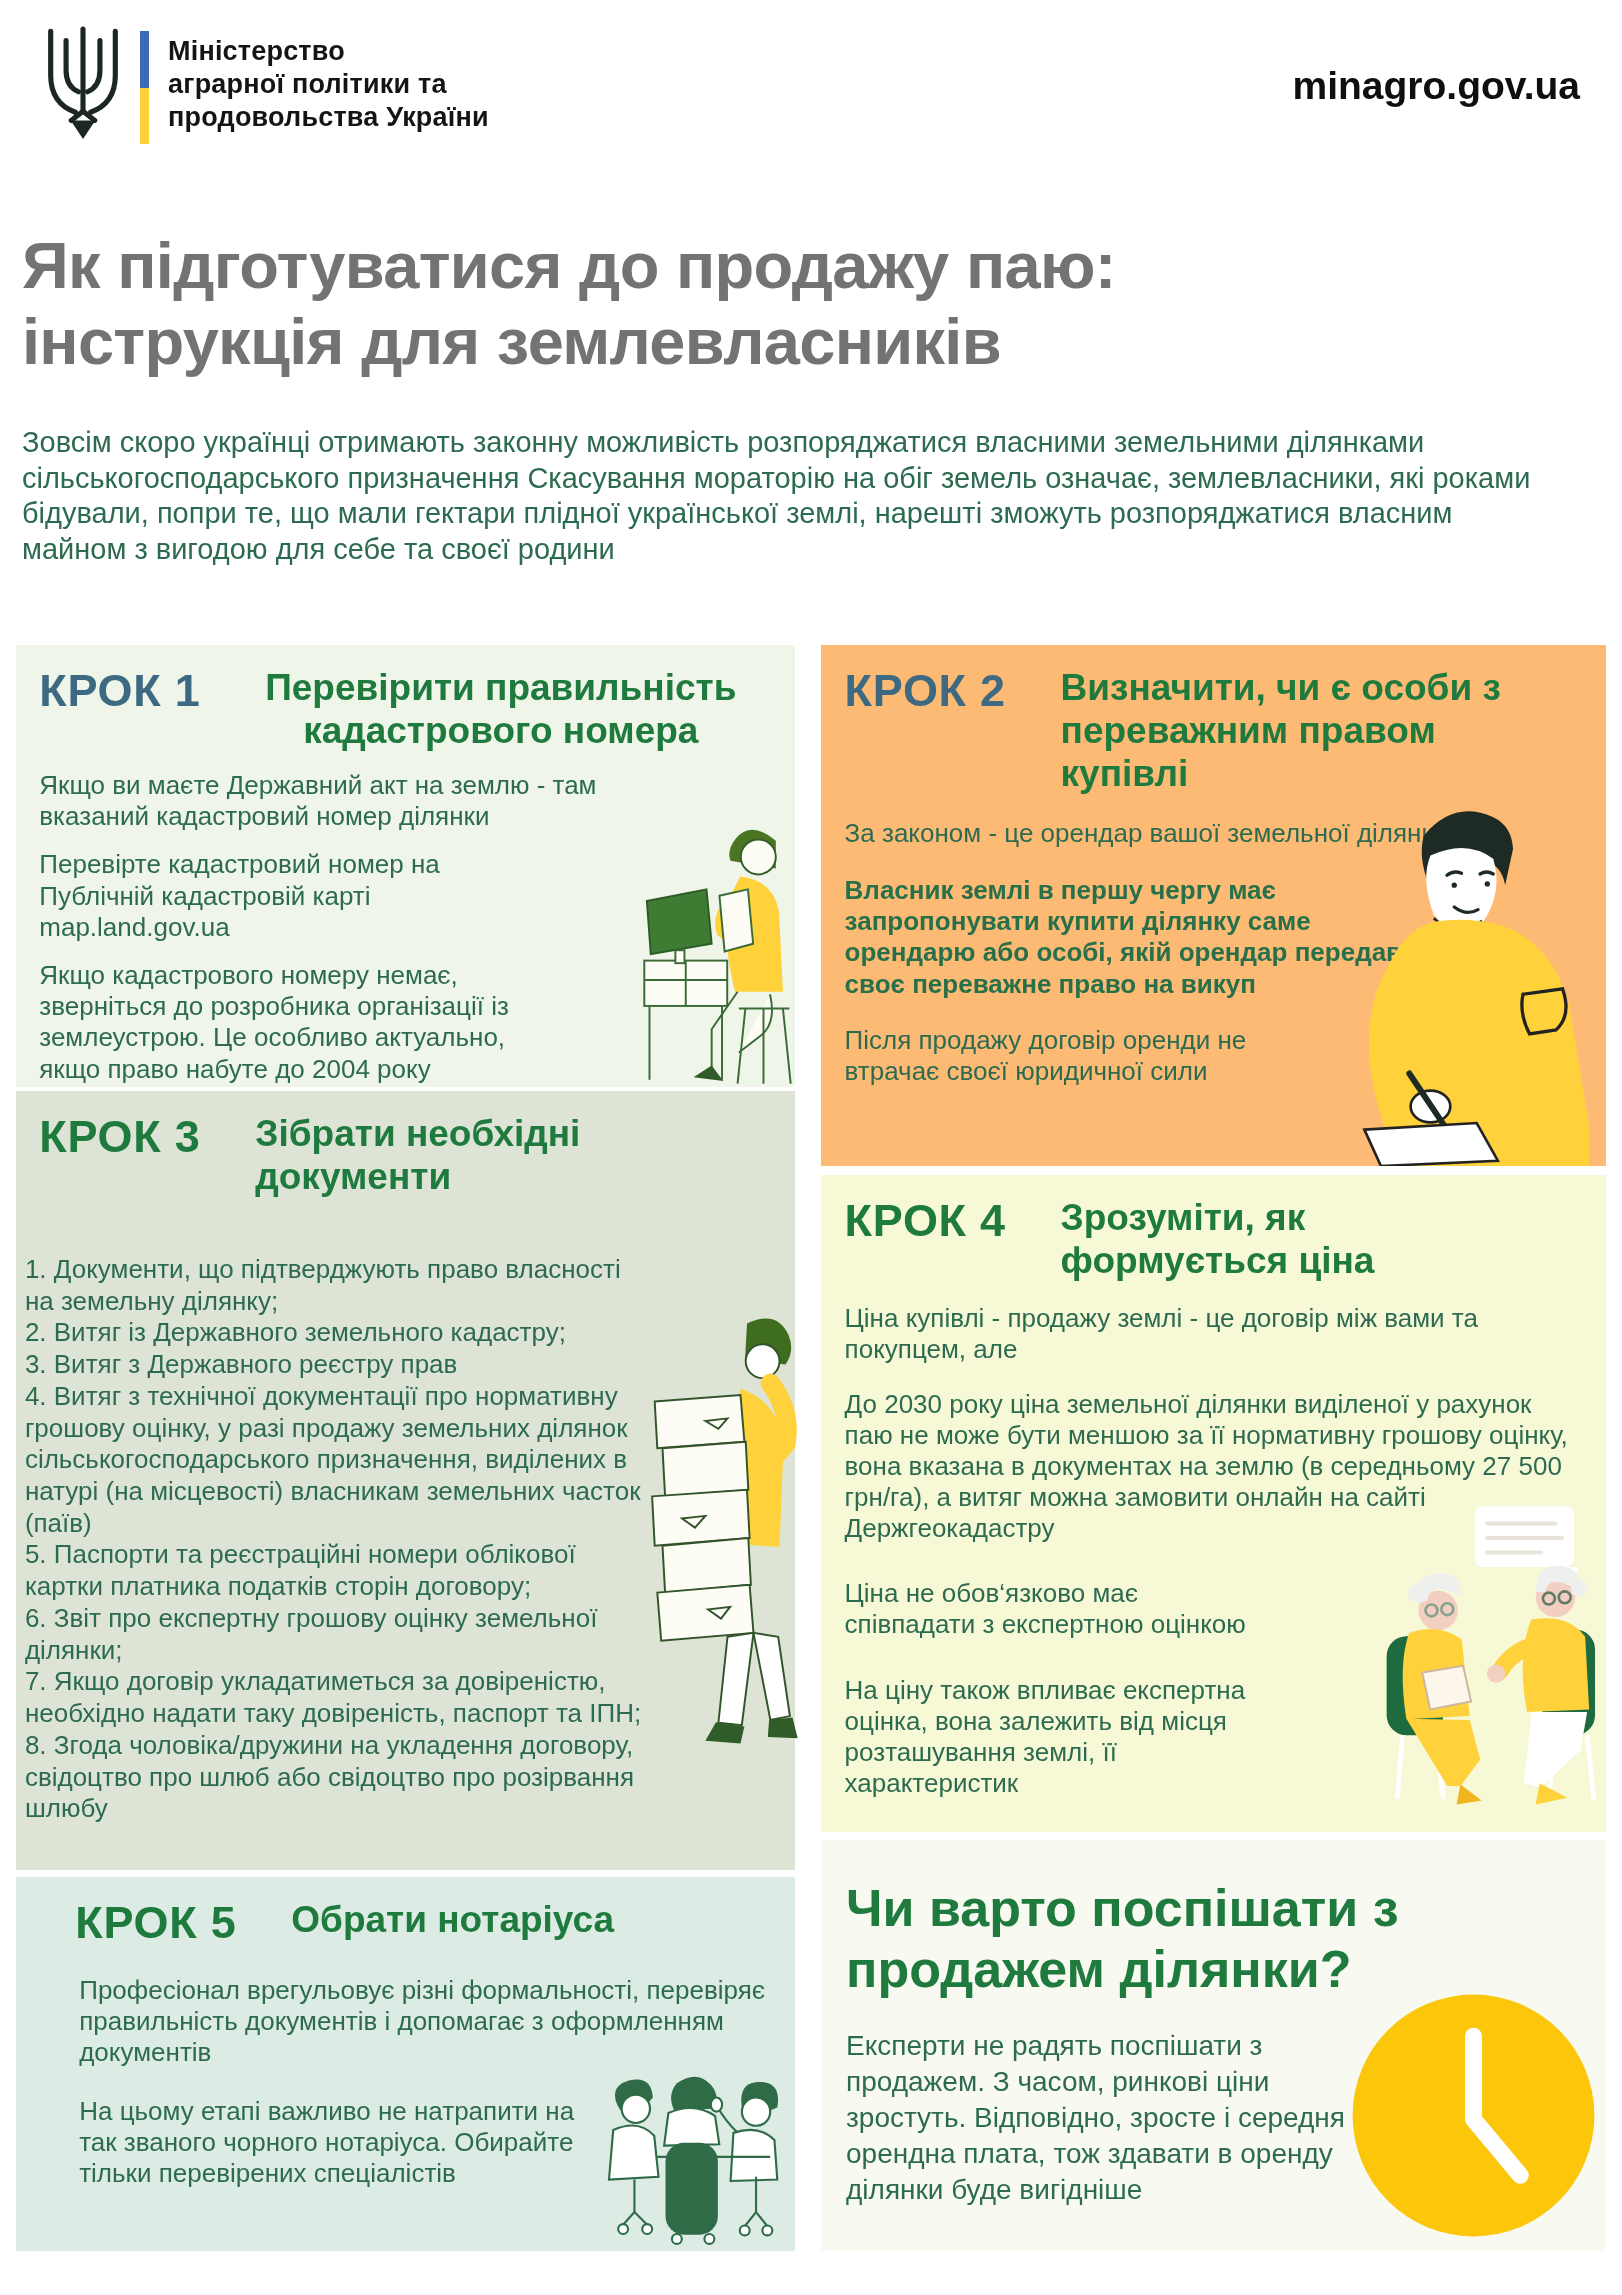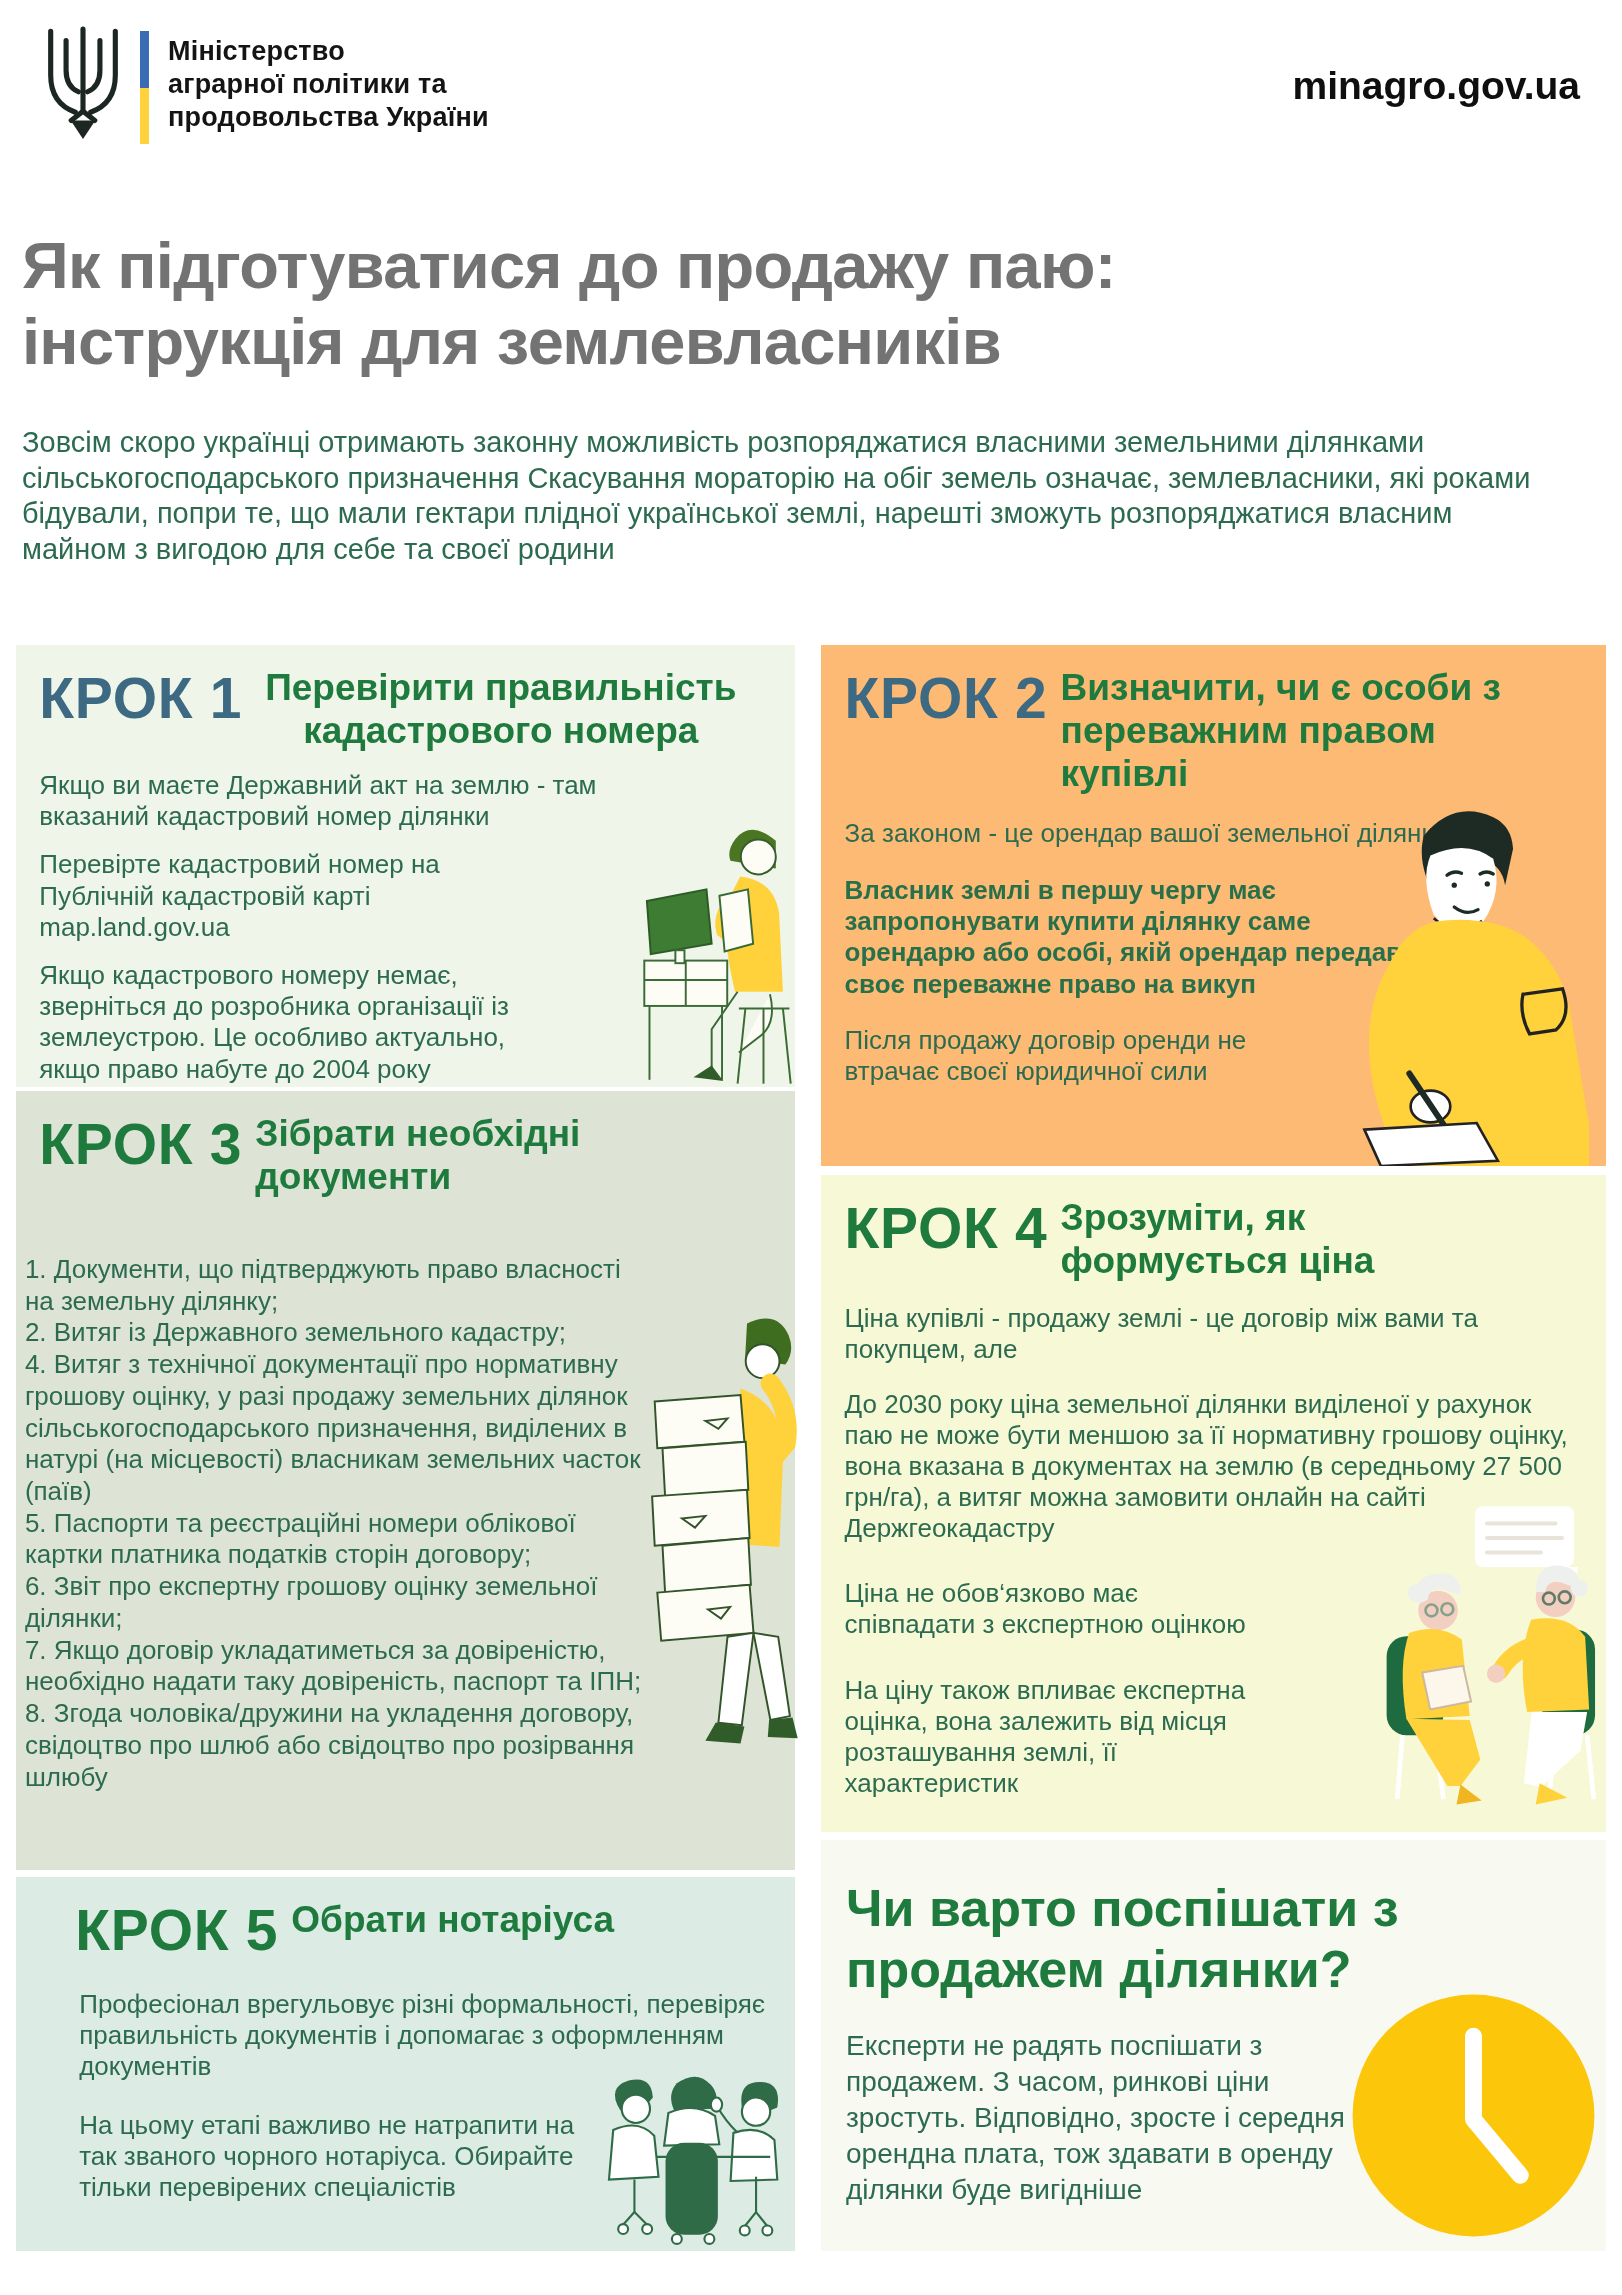--- a/index.html
+++ b/index.html
@@ -18,21 +18,21 @@
 
   
   .main-title{position:absolute;left:22px;top:228px;width:1381px;margin:0;
               font-size:65px;line-height:1.17;font-weight:700;color:#737373;letter-spacing:-0.7px;}
   .intro{position:absolute;left:22px;top:425px;width:1525px;margin:0;
          font-size:29px;line-height:1.23;color:#2d6b50;}
 
   
   .card{position:absolute;box-sizing:border-box;}
   .step-head{display:flex;align-items:flex-start;padding:19.6px 0 0 23.6px;}
-  .step-label{flex:none;width:216px;font-size:57px;font-weight:700;color:#3d6a82;letter-spacing:0.7px;}
+  .step-label{flex:none;width:216px;font-size:45px;font-weight:700;color:#3d6a82;letter-spacing:0.7px;}
   .label-green{color:#1f7a3e;}
   .step-title{margin:2.6px 0 0 0;font-size:37px;line-height:1.16;font-weight:700;color:#1f7a3e;}
   .body{font-size:26px;line-height:1.2;color:#2d6b50;margin:0 0 0 23.6px;}
   .bold{font-weight:700;color:#27704a;}
   .illu{position:absolute;}
 
   .step1{left:15.7px;top:645px;width:779px;height:442px;background:#eff5e8;}
   .step1 .step-title{width:491px;text-align:center;}
   .step1 .p1{margin-top:17px;width:615px;}
   .step1 .p2{margin-top:17px;width:458px;}
@@ -169,20 +169,21 @@
   </section>
 
   <section class="card step3">
     <div class="step-head">
       <span class="step-label label-green">КРОК 3</span>
       <h2 class="step-title">Зібрати необхідні документи</h2>
     </div>
     <div class="list">
       <div class="item">1. Документи, що підтверджують право власності на земельну ділянку;</div>
       <div class="item">2. Витяг із Державного земельного кадастру;</div>
+      <div class="item">3. Витяг з Державного реєстру прав</div>
       <div class="item">4. Витяг з технічної документації про нормативну грошову оцінку, у разі продажу земельних ділянок сільськогосподарського призначення, виділених в натурі (на місцевості) власникам земельних часток (паїв)</div>
       <div class="item">5. Паспорти та реєстраційні номери облікової картки платника податків сторін договору;</div>
       <div class="item">6. Звіт про експертну грошову оцінку земельної ділянки;</div>
       <div class="item">7. Якщо договір укладатиметься за довіреністю, необхідно надати таку довіреність, паспорт та ІПН;</div>
       <div class="item">8. Згода чоловіка/дружини на укладення договору, свідоцтво про шлюб або свідоцтво про розірвання шлюбу</div>
     </div>
     <svg class="illu illu3" viewBox="0 0 240 700">
       <path d="M160 30 q46 -22 64 18 q10 25 -5 45 l-62 -8 z" fill="#3f6d1f"></path>
       <circle cx="184" cy="88" r="26" fill="#ffffff" stroke="#33532a" stroke-width="3"></circle>
       <path d="M196 122 q32 42 24 92 l-30 36" fill="none" stroke="#ffd23b" stroke-width="30" stroke-linecap="round"></path>

